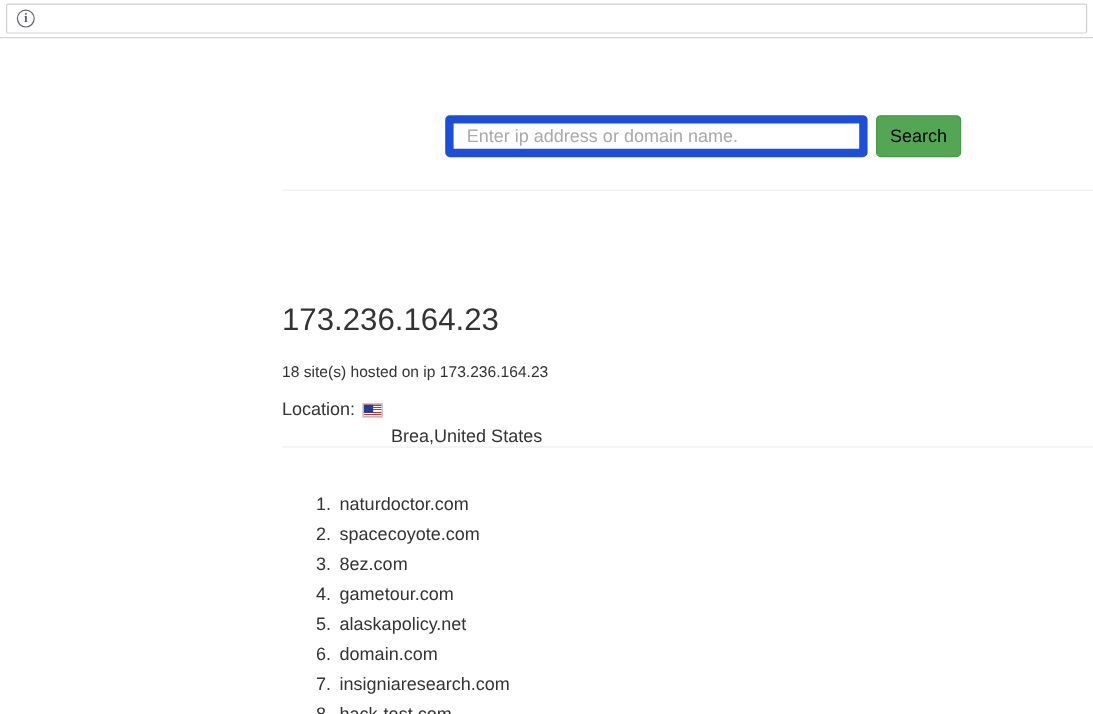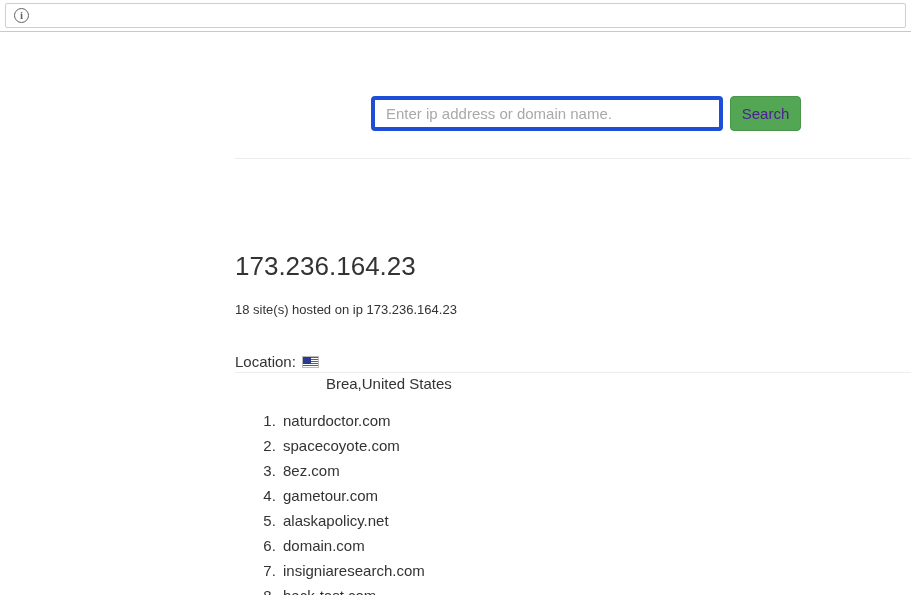--- a/index.html
+++ b/index.html
@@ -81,38 +81,38 @@
   #search-form {
     position: absolute;
     top: 64px;
     left: 371px;
     display: flex;
     align-items: flex-start;
   }
   #search-input {
     width: 352px;
     height: 35px;
-    border: 4px solid #1d4ed8;
+    border: 7px solid #1d4ed8;
     border-radius: 4px;
     padding: 0 11px;
     font-size: 15px;
     color: #555555;
     font-family: "Liberation Sans", sans-serif;
     outline: none;
     background: #ffffff;
   }
   #search-input::placeholder { color: #a9a9a9; }
   #search-button {
     margin-left: 7px;
     width: 71px;
     height: 35px;
     background: #53a653;
     border: 1px solid #49964a;
     border-radius: 4px;
-    color: #4c1d95;
+    color: #000000;
     font-size: 15px;
     font-family: "Liberation Sans", sans-serif;
     cursor: pointer;
     padding: 0;
   }
 
   .hr {
     position: absolute;
     left: 235px;
     width: 676px;
@@ -138,21 +138,21 @@
     position: absolute;
     top: 268px;
     left: 235px;
     font-size: 13px;
     color: #333333;
     line-height: 20px;
   }
 
   #location-line {
     position: absolute;
-    top: 298px;
+    top: 278px;
     left: 235px;
     font-size: 15px;
     color: #333333;
     line-height: 20px;
     display: flex;
     align-items: center;
   }
   #location-label { margin-right: 6px; }
   #flag-icon {
     display: inline-block;

